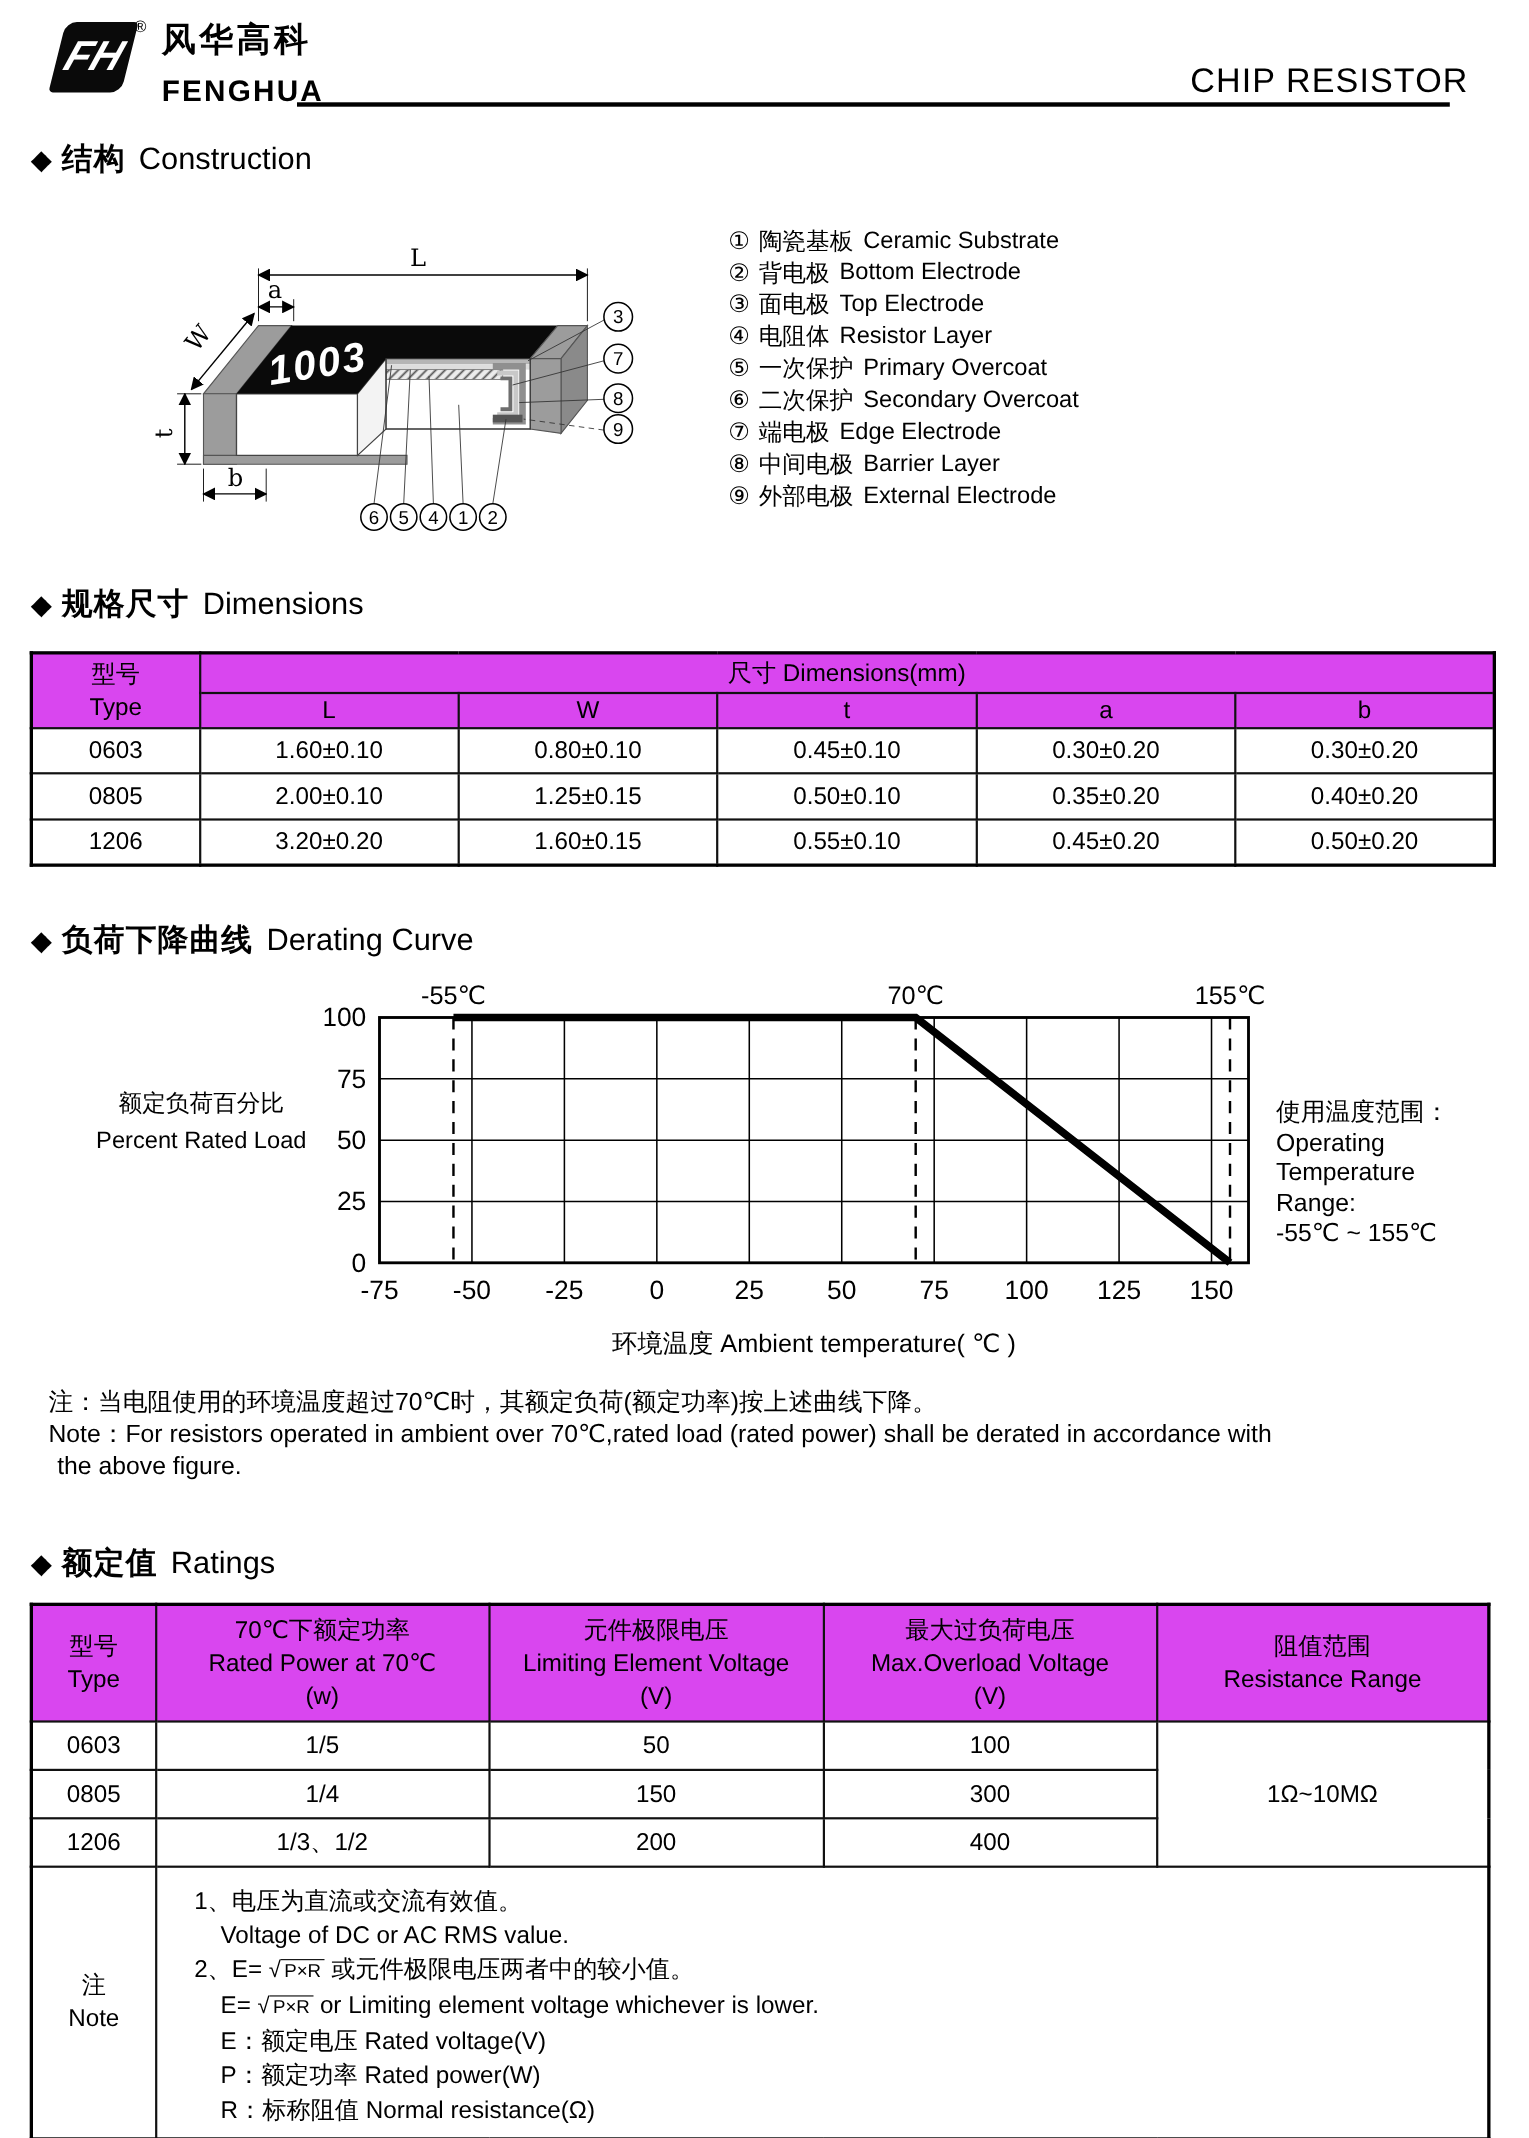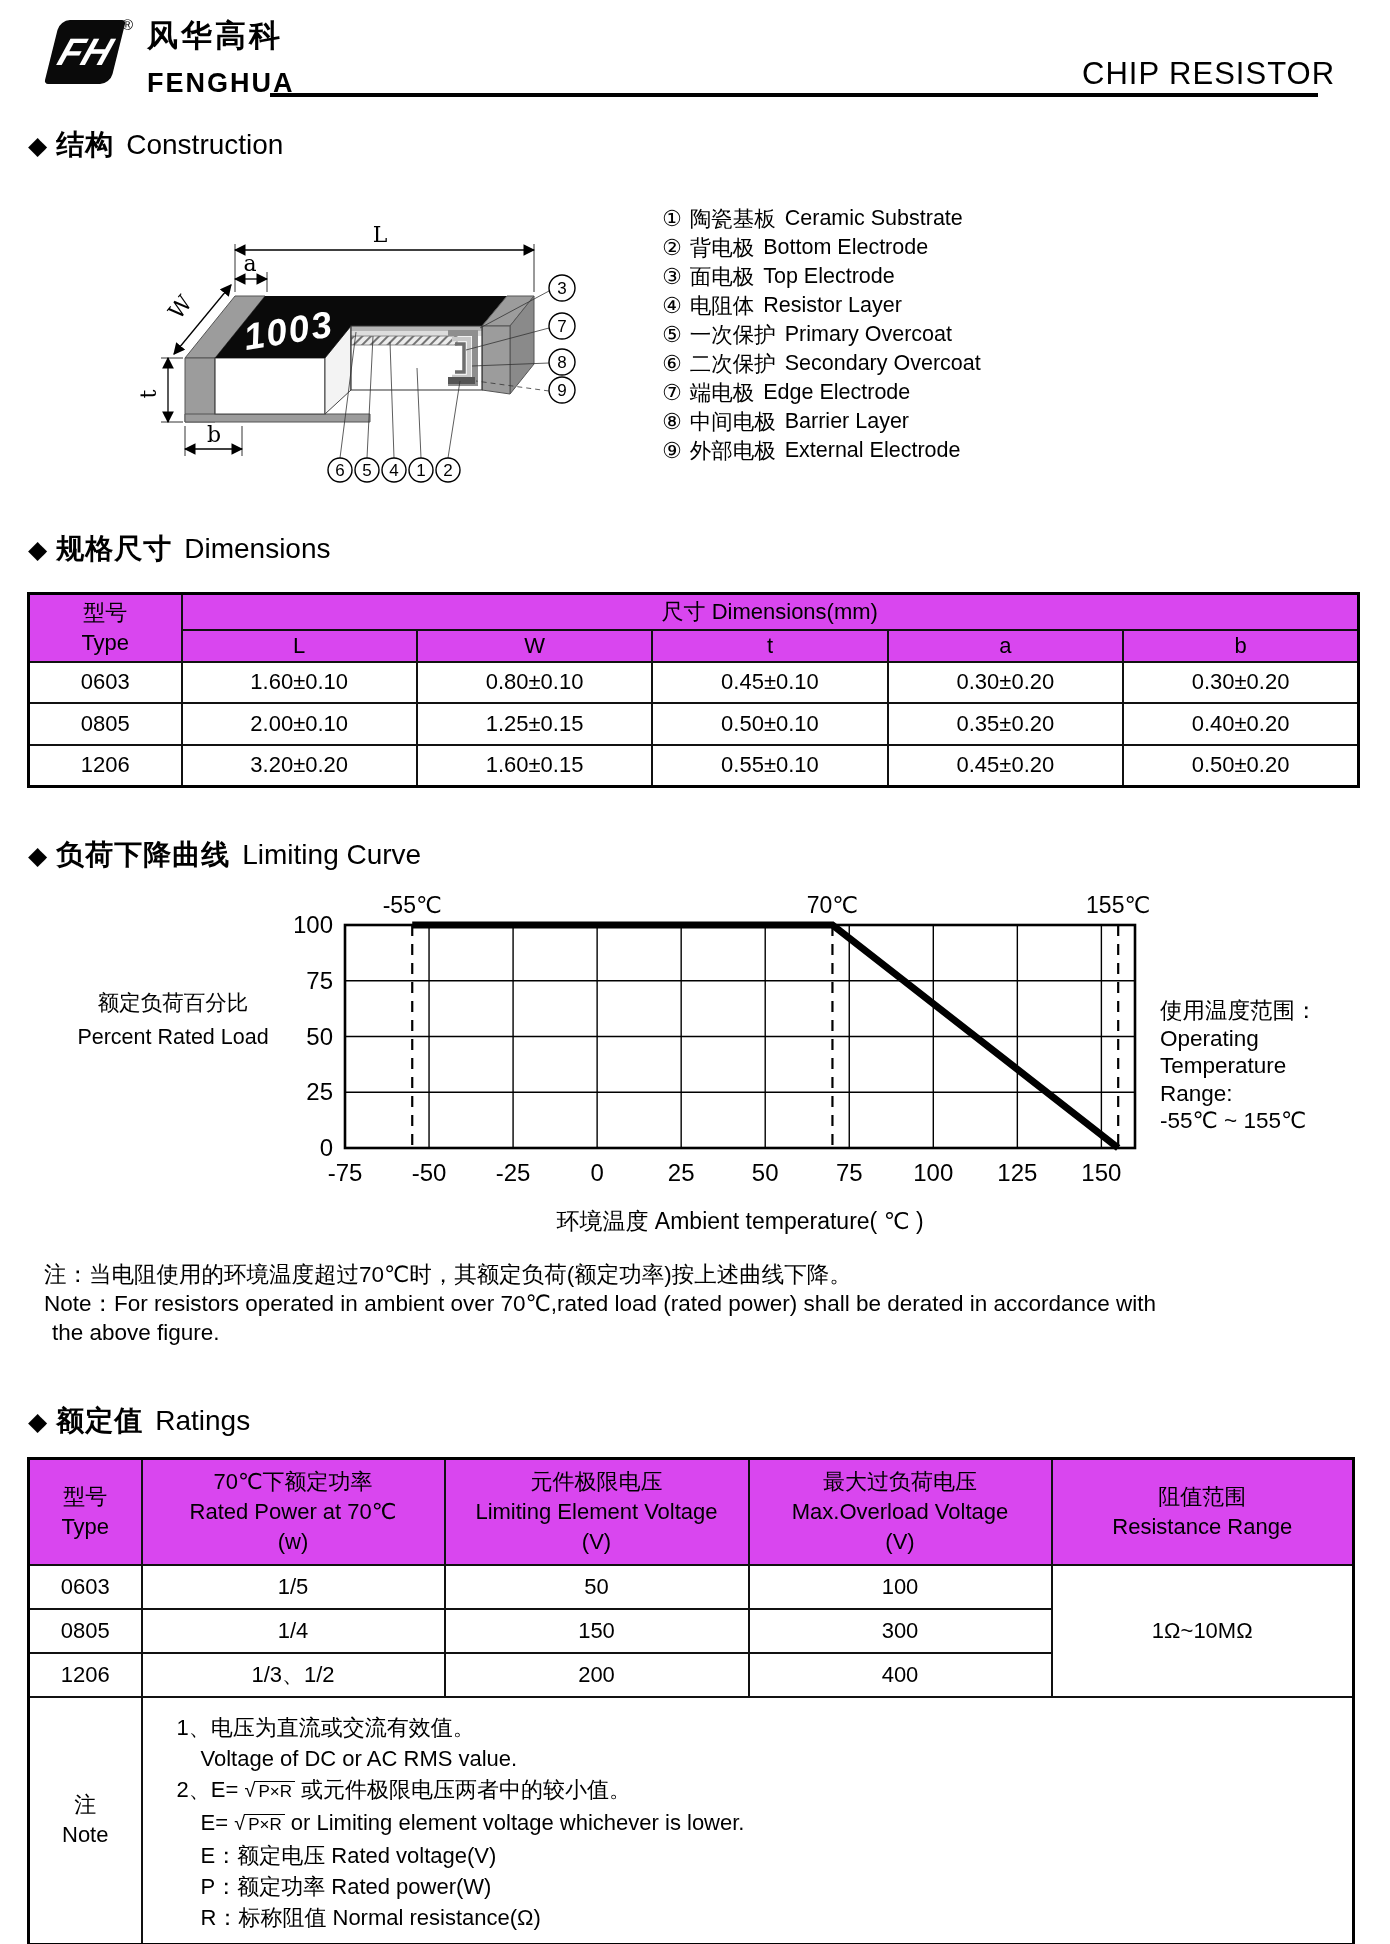--- a/index.html
+++ b/index.html
@@ -40,21 +40,21 @@
   .dtable,.rtable{border:3px solid #000;}
   th{background:#d946ef;}
   .hline{line-height:30px;}
   .note-cell{text-align:left;vertical-align:middle;}
   .note-lines{padding:14px 10px 10px 34px;font-size:22px;line-height:31px;}
   .ind{padding-left:24px;}
   .sqrt{font-size:20px;}
   .radicand{border-top:1.6px solid #000;padding:0 3px;font-size:17px;}
 
   
-  .ylab{left:50px;top:986px;width:246px;text-align:center;font-size:21.5px;line-height:34px;}
+  .ylab{left:60px;top:986px;width:246px;text-align:center;font-size:21.5px;line-height:34px;}
   .rnote{left:1160px;top:997px;font-size:22.5px;line-height:27.5px;}
   .chart-note{left:44px;top:1260px;font-size:22.5px;line-height:29px;}
 
   svg text{font-family:"Liberation Sans","DejaVu Sans",sans-serif;}
   .dimtxt{font-family:"DejaVu Serif",serif;font-size:22px;}
 </style>
 </head>
 <body>
 
 <div class="page">
@@ -269,21 +269,21 @@
       <td>0.55±0.10</td>
       <td>0.45±0.20</td>
       <td>0.50±0.20</td>
     </tr>
   </tbody>
     </table>
 
   <div class="abs sec-head" style="left:28px;top:836px;">
     <span class="dia">◆</span>
     <span class="cn">负荷下降曲线</span>
-    <span class="en">Limiting Curve</span>
+    <span class="en">Derating Curve</span>
   </div>
 
   <div class="abs ylab">
     <div>额定负荷百分比</div>
     <div>Percent Rated Load</div>
   </div>
 
   <svg id="derating-svg" class="abs" style="left:295px;top:878px;" width="860" height="360" viewBox="0 0 860 360">
       <line x1="134.04255319148936" y1="47" x2="134.04255319148936" y2="270" stroke="#000" stroke-width="1.4"></line>
       <line x1="218.08510638297872" y1="47" x2="218.08510638297872" y2="270" stroke="#000" stroke-width="1.4"></line>

